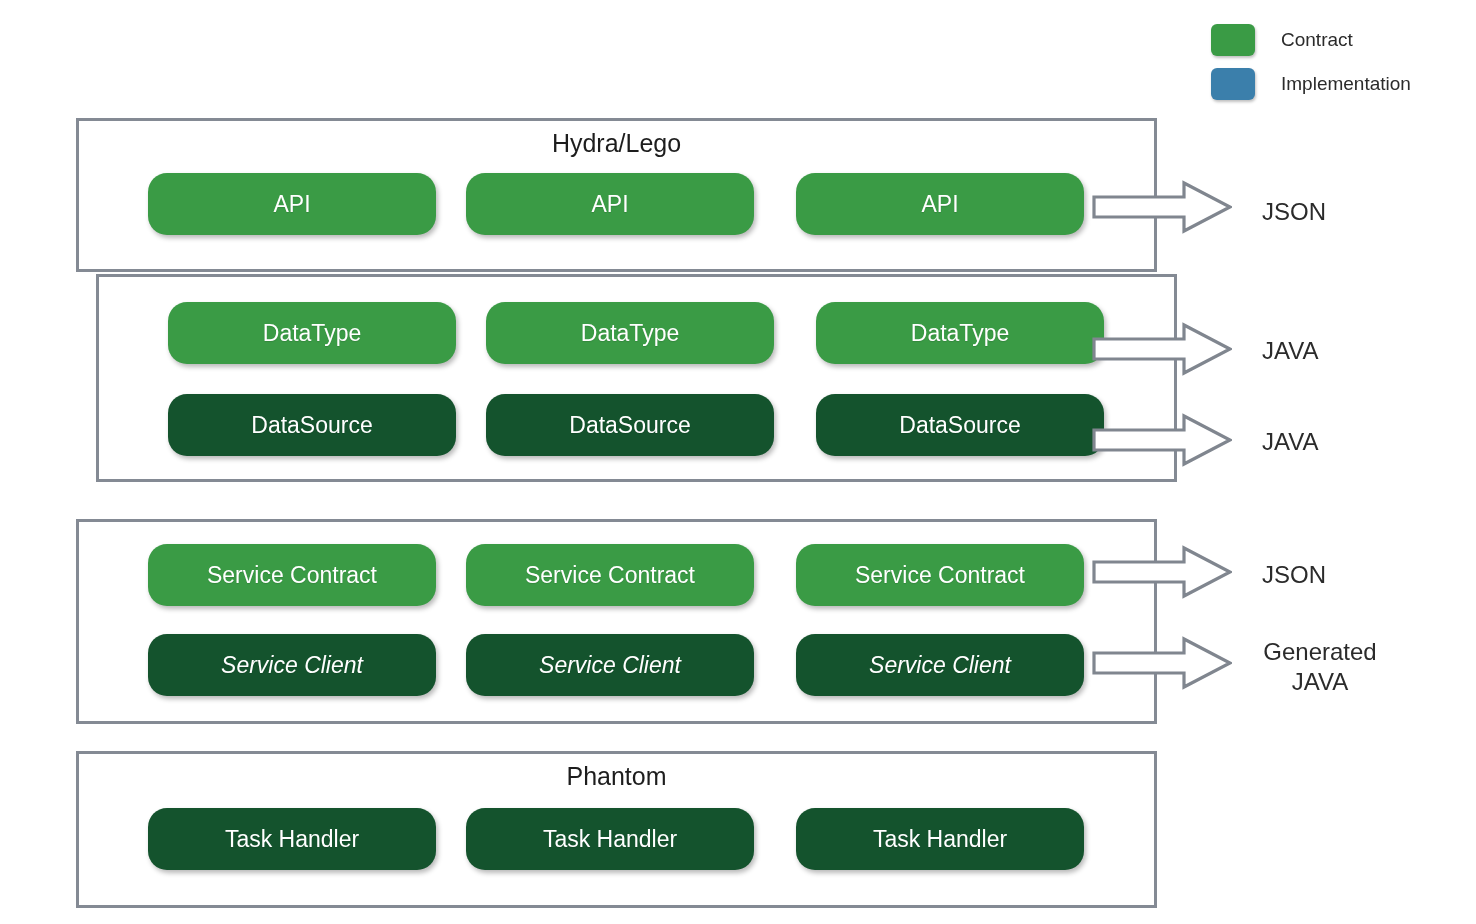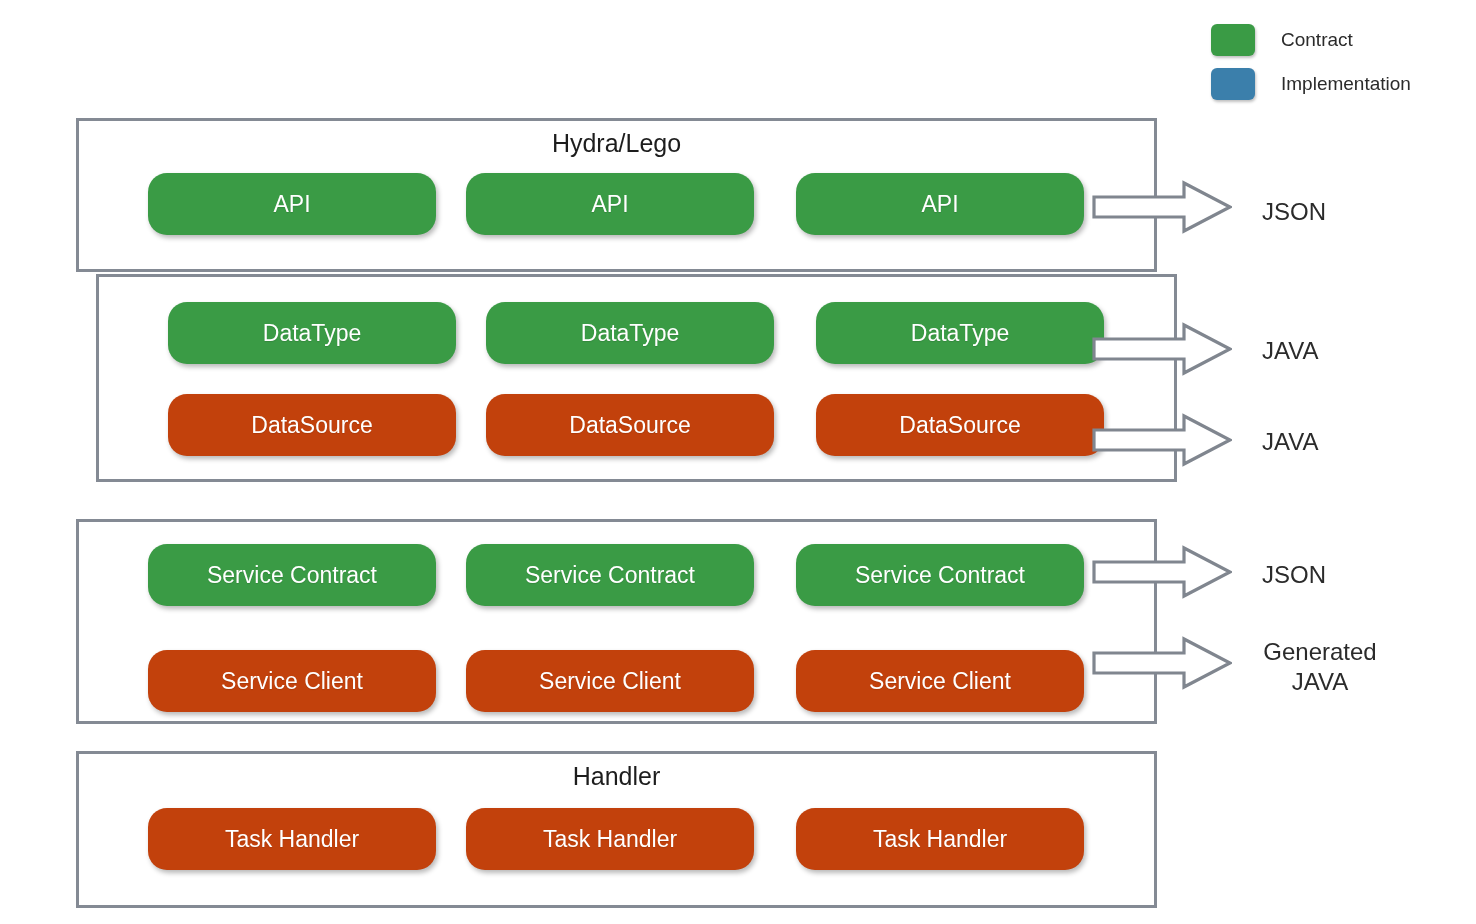--- a/index.html
+++ b/index.html
@@ -84,21 +84,21 @@
     font-size: 23px;
     display: flex;
     align-items: center;
     justify-content: center;
     box-shadow: 2px 3px 5px rgba(0,0,0,0.28);
     text-shadow: 0 1px 1px rgba(0,0,0,0.12);
     white-space: nowrap;
     box-sizing: border-box;
   }
   .node.green { background: #3a9b45; }
-  .node.blue  { background: #c2410c; }
+  .node.blue  { background: #14532d; }
 
   
   .col-0 { left: 69px;  width: 288px; }
   .col-1 { left: 387px; width: 288px; }
   .col-2 { left: 717px; width: 288px; }
 
   
   .arrow {
     position: absolute;
     width: 140px;
@@ -158,29 +158,29 @@
     <div class="node blue col-2">DataSource</div>
   </div>
 </div>
 
 <div class="panel" id="panel-2">
   <div class="node-row" style="top:22px;">
     <div class="node green col-0">Service Contract</div>
     <div class="node green col-1">Service Contract</div>
     <div class="node green col-2">Service Contract</div>
   </div>
-  <div class="node-row" style="top:128px;">
+  <div class="node-row" style="top:112px;font-style:italic;">
     <div class="node blue col-0">Service Client</div>
     <div class="node blue col-1">Service Client</div>
     <div class="node blue col-2">Service Client</div>
   </div>
 </div>
 
 <div class="panel" id="panel-3">
-  <div class="panel-title">Handler</div>
+  <div class="panel-title">Phantom</div>
   <div class="node-row" style="top:54px;">
     <div class="node blue col-0">Task Handler</div>
     <div class="node blue col-1">Task Handler</div>
     <div class="node blue col-2">Task Handler</div>
   </div>
 </div>
 
 <div class="arrow" style="left:1092px; top:179px;">
   <svg width="140" height="56" viewBox="0 0 140 56">
     <polygon points="2,18 92,18 92,4 138,28 92,52 92,38 2,38" fill="#ffffff" stroke="#80868f" stroke-width="3.2" stroke-linejoin="miter"></polygon>

